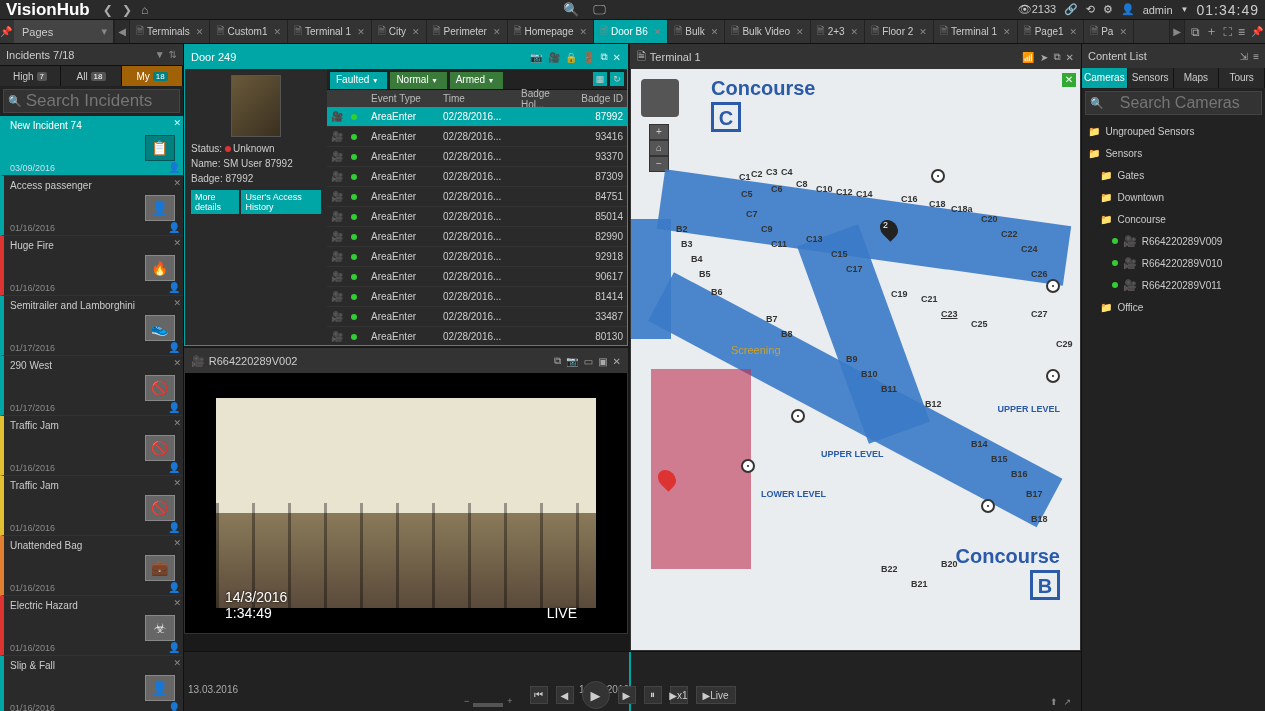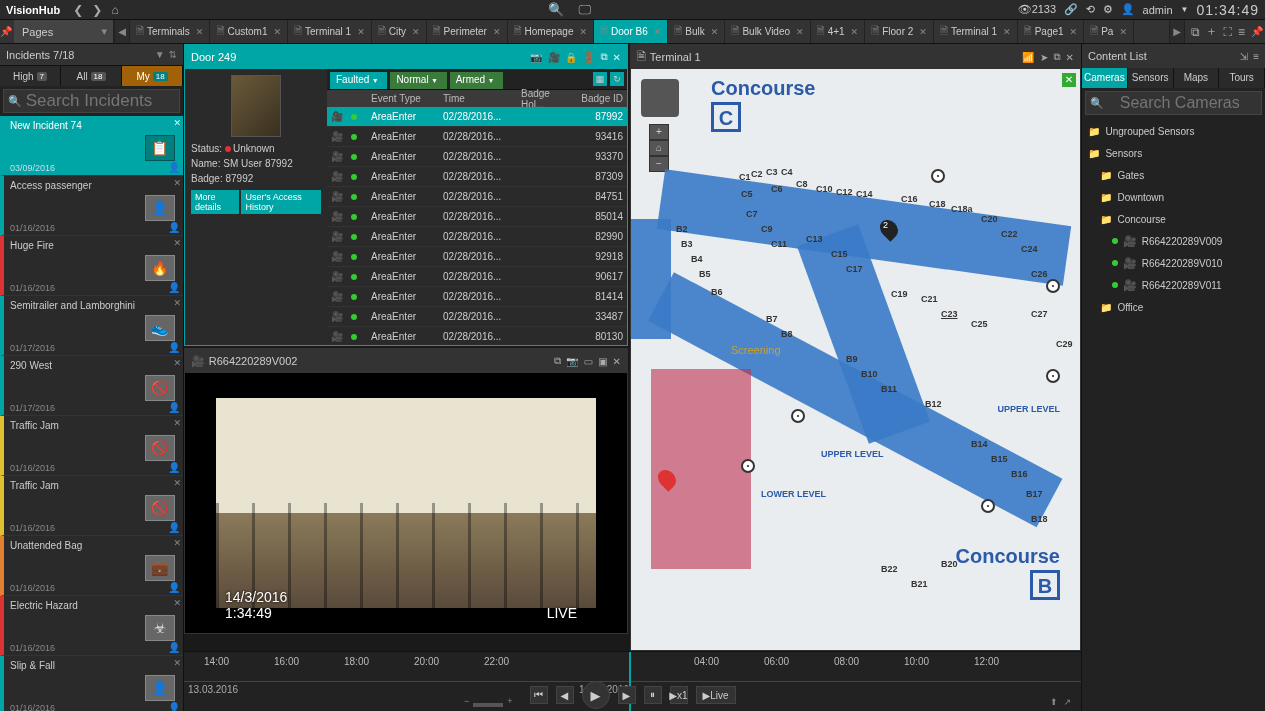--- a/index.html
+++ b/index.html
@@ -1,20 +1,20 @@
 <!DOCTYPE html>
 <html><head>
 <meta charset="utf-8">
 <style>
 * { box-sizing: border-box; margin: 0; padding: 0; font-family: Arial, sans-serif; }
 body { background: #1a1a1a; color: #ccc; font-size: 11px; overflow: hidden; width: 1265px; height: 711px; }
 
 
 .topbar { height: 20px; background: #2a2a2a; display: flex; align-items: center; padding: 0 6px; border-bottom: 1px solid #111; }
-.topbar .brand { font-size: 11px; color: #fff; font-weight: bold; margin-right: 10px; }
+.topbar .brand { font-size: 17px; color: #fff; font-weight: bold; margin-right: 10px; }
 .topbar .nav-arrows span { color: #aaa; margin: 0 3px; cursor: pointer; font-size: 12px; }
 .topbar .spacer { flex: 1; }
 .topbar .center-icons { display: flex; gap: 14px; color: #aaa; font-size: 13px; }
 .topbar .right { display: flex; align-items: center; gap: 8px; color: #ccc; font-size: 11px; }
 .topbar .right .eye::before { content: "👁"; }
 .topbar .clock { font-size: 14px; letter-spacing: 1px; }
 
 
 .tabsrow { height: 24px; background: #333; display: flex; align-items: stretch; border-bottom: 1px solid #111; }
 .tabsrow .pin { width: 14px; display:flex; align-items:center; justify-content:center; color:#888; font-size:10px; }
@@ -228,21 +228,21 @@
         <span>Bulk</span>
         <span class="x">✕</span>
       </div>
       <div class="tab">
         <span class="doc-ic">🗎</span>
         <span>Bulk Video</span>
         <span class="x">✕</span>
       </div>
       <div class="tab">
         <span class="doc-ic">🗎</span>
-        <span>4+1</span>
+        <span>2+3</span>
         <span class="x">✕</span>
       </div>
       <div class="tab">
         <span class="doc-ic">🗎</span>
         <span>Floor 2</span>
         <span class="x">✕</span>
       </div>
       <div class="tab">
         <span class="doc-ic">🗎</span>
         <span>Terminal 1</span>
@@ -652,32 +652,20 @@
           <div class="marker cam" style="top:430px;left:350px;"></div>
           <div class="pin1" style="top:400px;left:28px;"></div>
           <div class="pin2" style="top:150px;left:250px;">
               <span style="transform:rotate(45deg);display:block;">2</span>
             </div>
         </div>
       </div>
     </div>
 
     <div class="timeline">
-      <div class="ruler" id="ruler">
-          <span class="tick" style="left: 20px;">14:00</span>
-          <span class="tick" style="left: 90px;">16:00</span>
-          <span class="tick" style="left: 160px;">18:00</span>
-          <span class="tick" style="left: 230px;">20:00</span>
-          <span class="tick" style="left: 300px;">22:00</span>
-          <span class="tick" style="left: 510px;">04:00</span>
-          <span class="tick" style="left: 580px;">06:00</span>
-          <span class="tick" style="left: 650px;">08:00</span>
-          <span class="tick" style="left: 720px;">10:00</span>
-          <span class="tick" style="left: 790px;">12:00</span>
-        </div>
       <div class="date-lbl" style="top:32px;">13.03.2016</div>
       <div class="date-lbl" style="top:32px;left:395px;">14.03.2016</div>
       <div class="playhead"></div>
       <div class="zoom">
         <span class="btn">−</span>
         <span style="width:30px;height:4px;background:#555;margin-top:7px;"></span>
         <span class="btn">+</span>
       </div>
       <div class="controls">
         <span class="btn">⏮</span>

